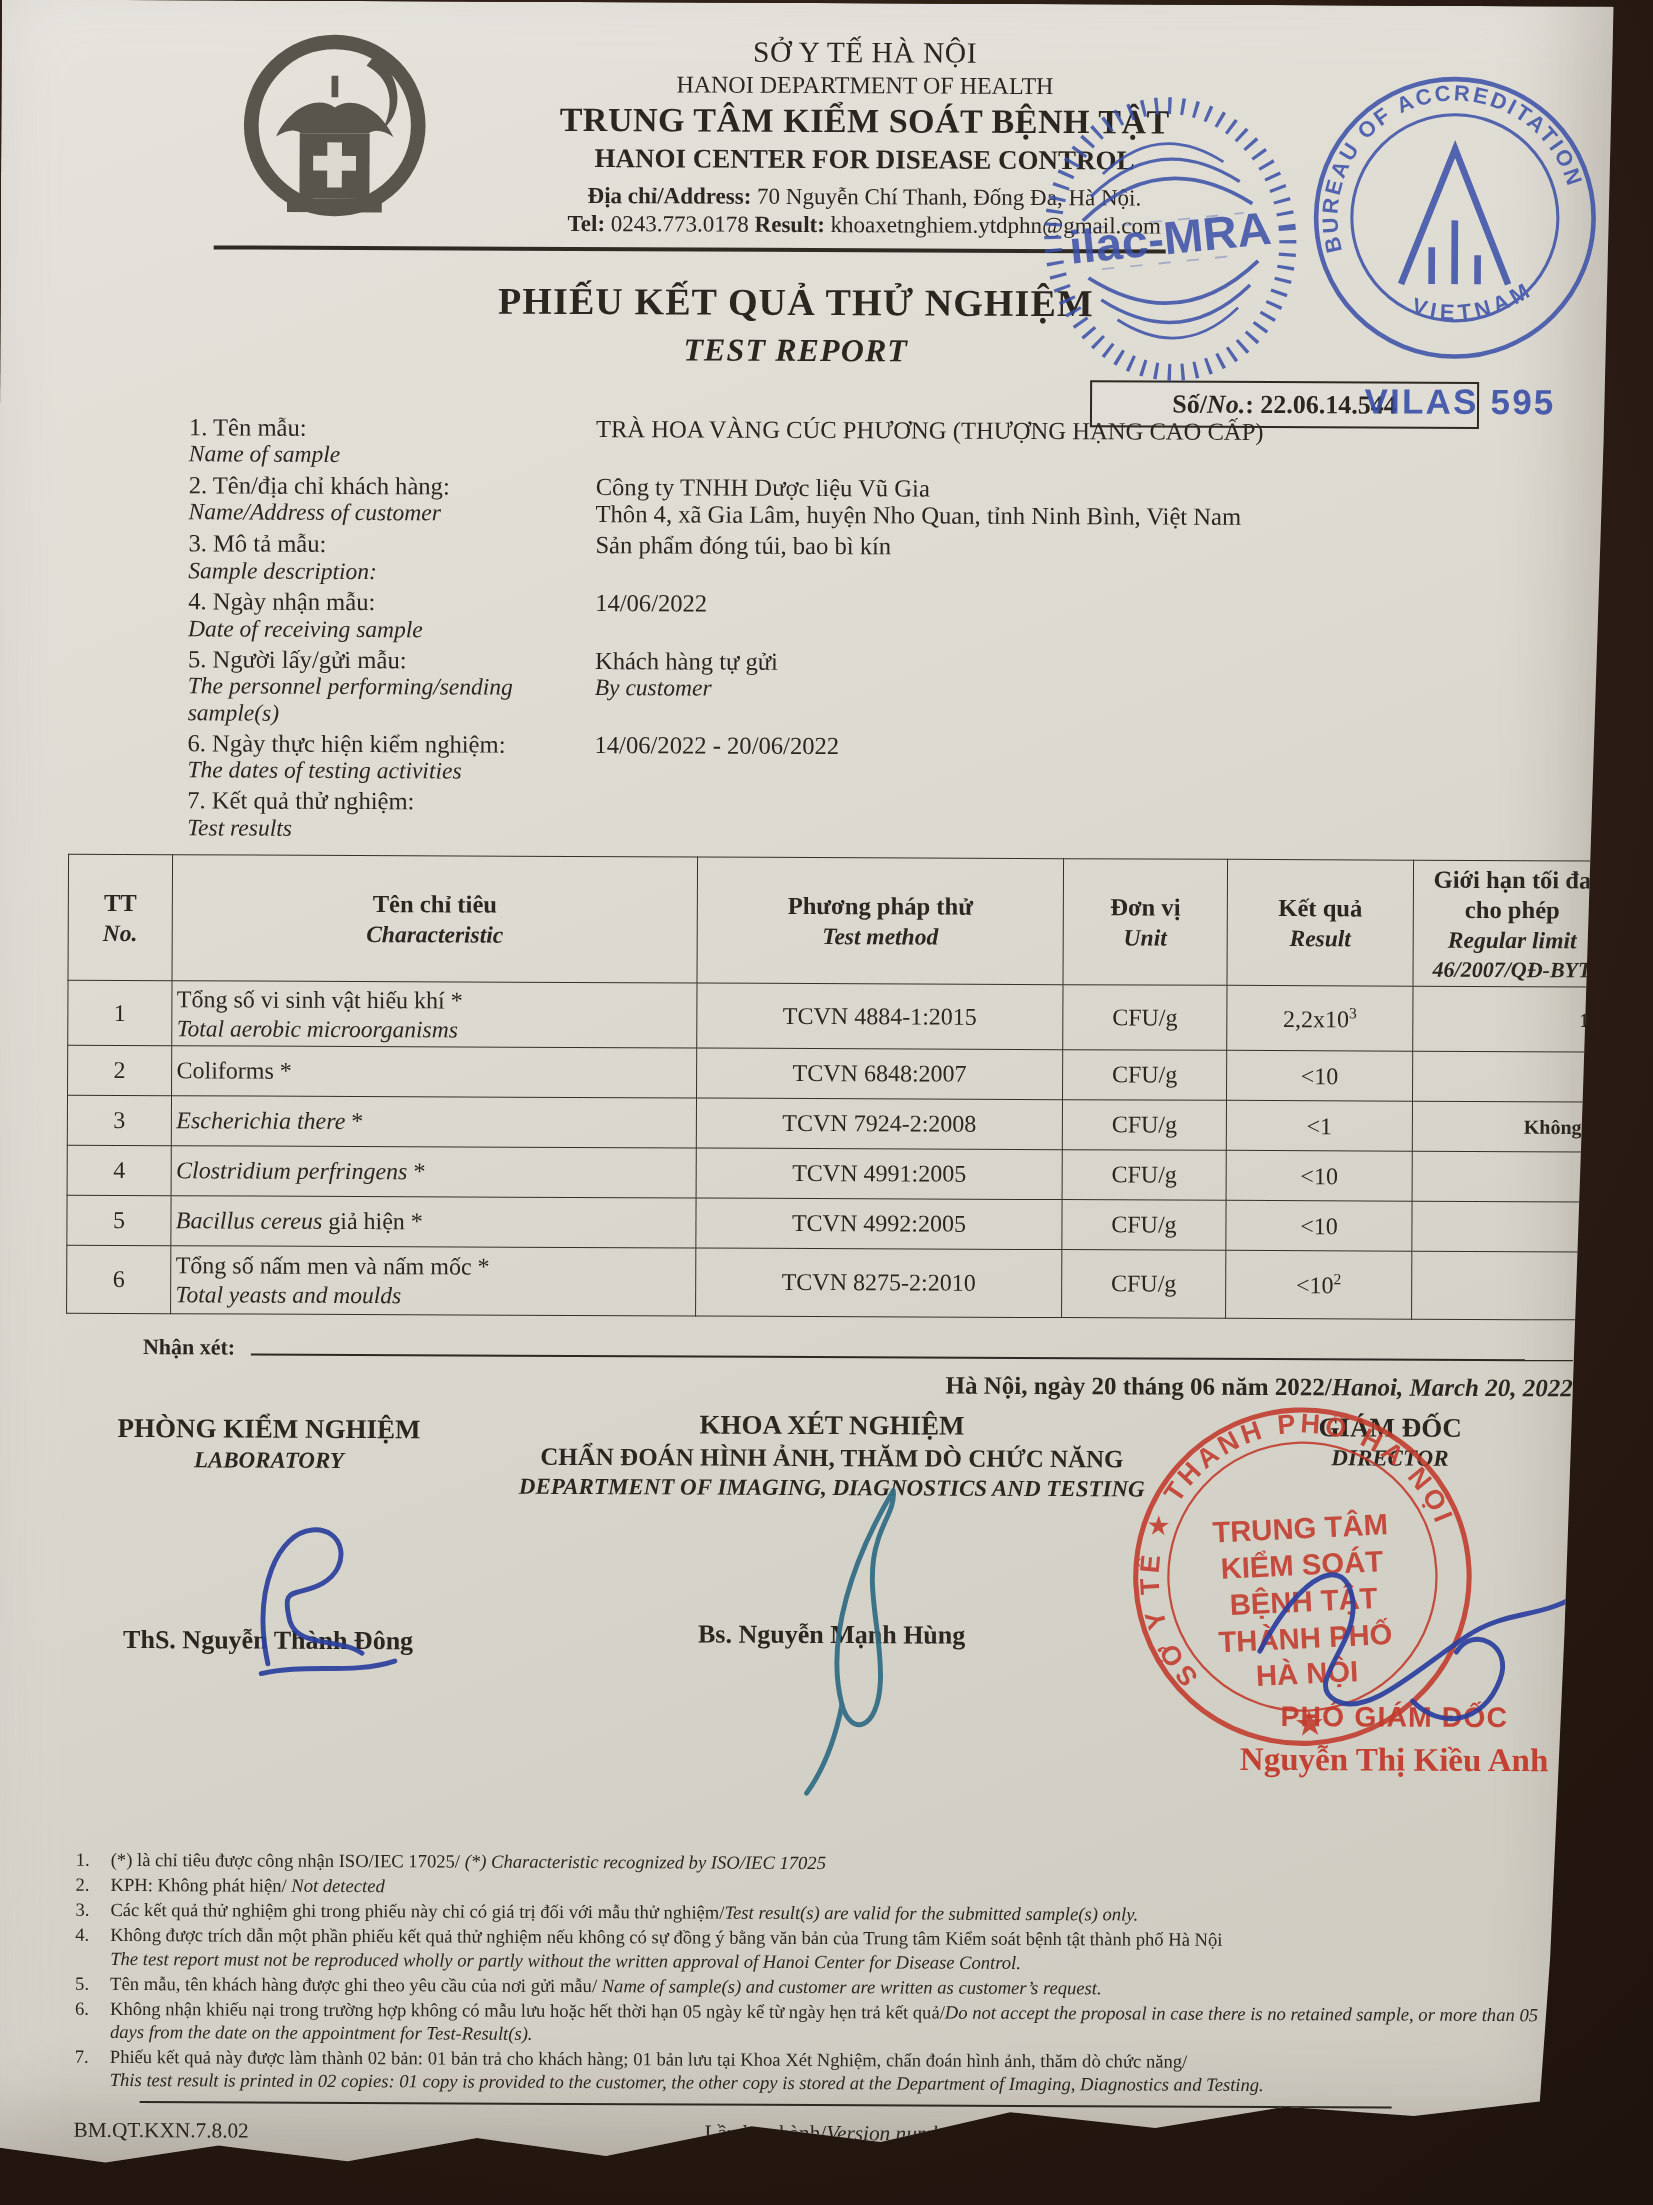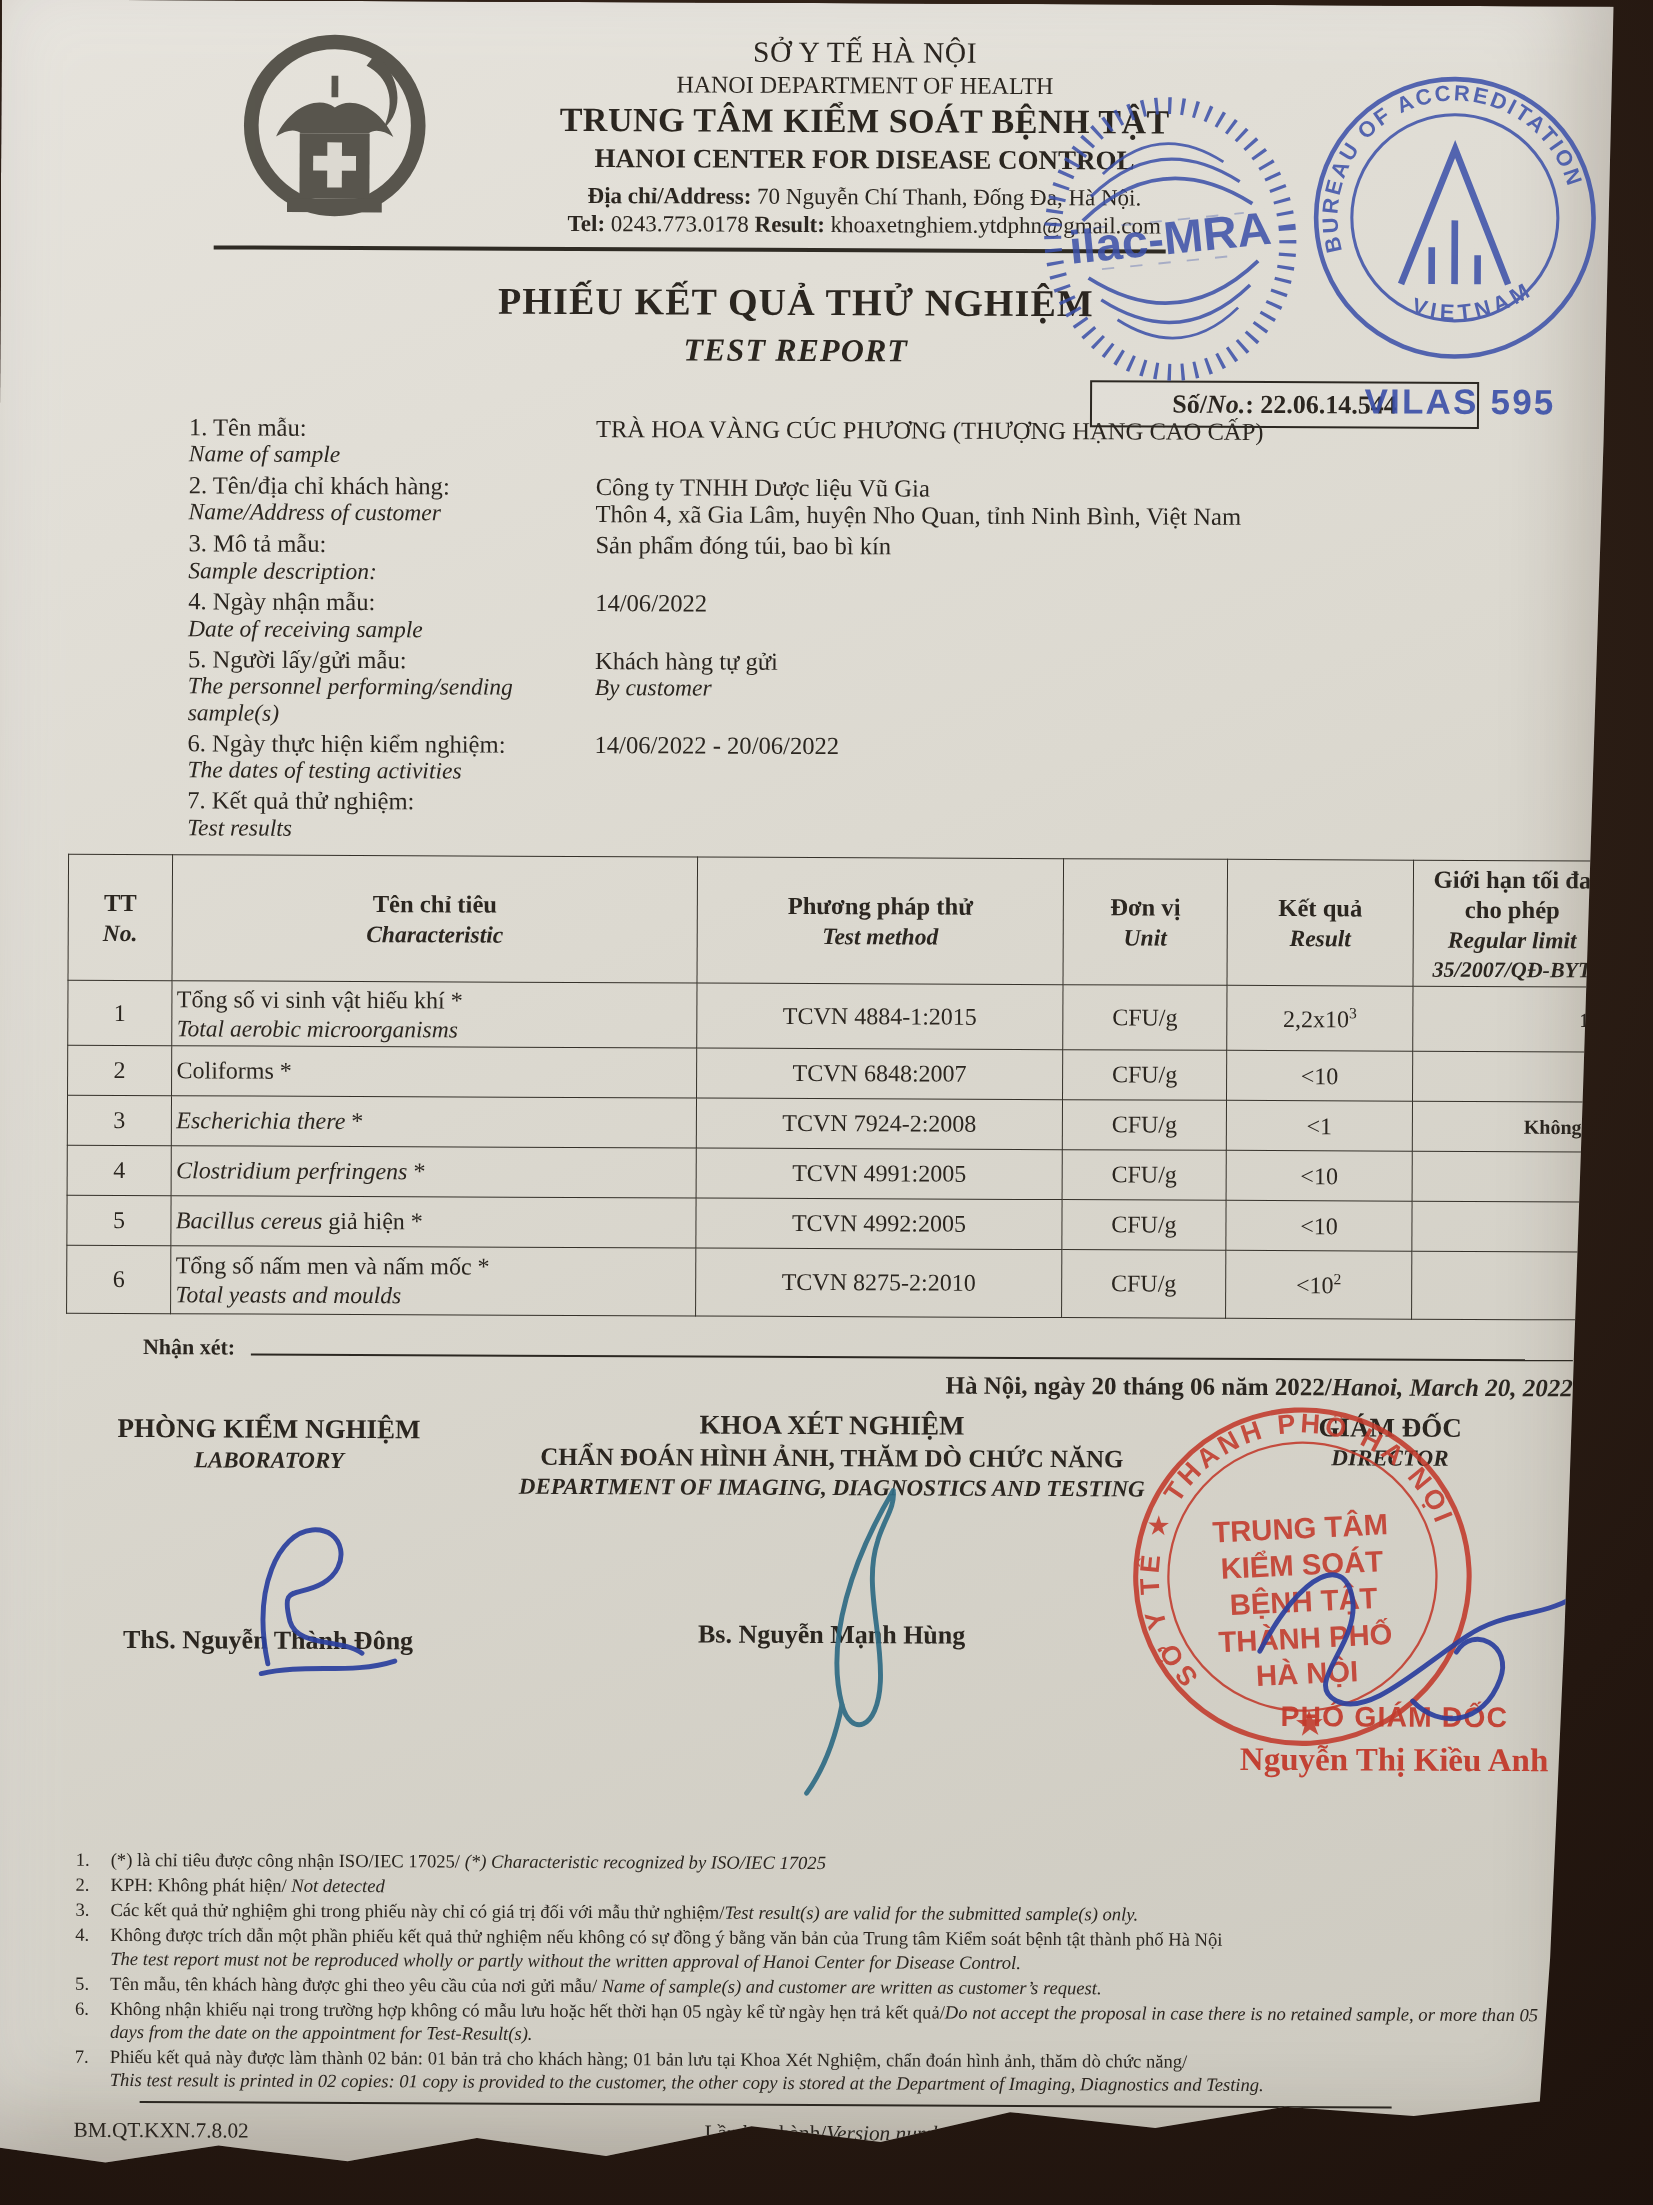--- a/index.html
+++ b/index.html
@@ -257,21 +257,21 @@
             <div class="thvi">Đơn vị</div>
             <div class="then">Unit</div>
           </th>
       <th>
             <div class="thvi">Kết quả</div>
             <div class="then">Result</div>
           </th>
       <th>
             <div class="thvi">Giới hạn tối đa cho phép</div>
             <div class="then">Regular limit</div>
-            <div class="thref">35/2007/QĐ-BYT</div>
+            <div class="thref">46/2007/QĐ-BYT</div>
           </th>
     </tr>
     <tr class="r-tall">
       <td class="c-cent">1</td>
       <td class="c-name">
             <div class="cname"><span>Tổng số vi sinh vật hiếu khí *</span><i></i><span></span></div>
             <div class="cname-en">Total aerobic microorganisms</div>
           </td>
       <td class="c-cent">TCVN 4884-1:2015</td>
       <td class="c-cent">CFU/g</td>

